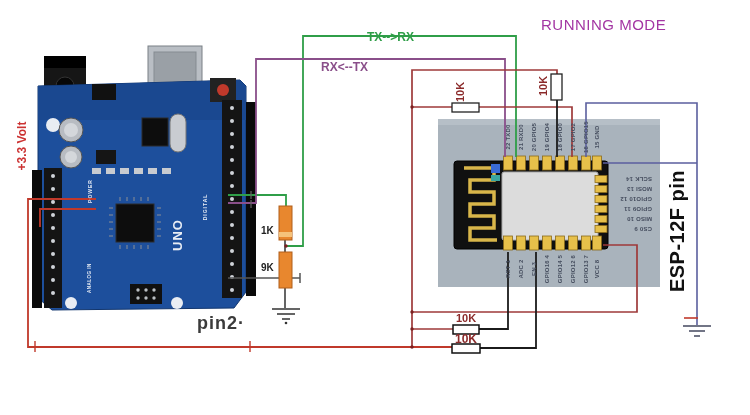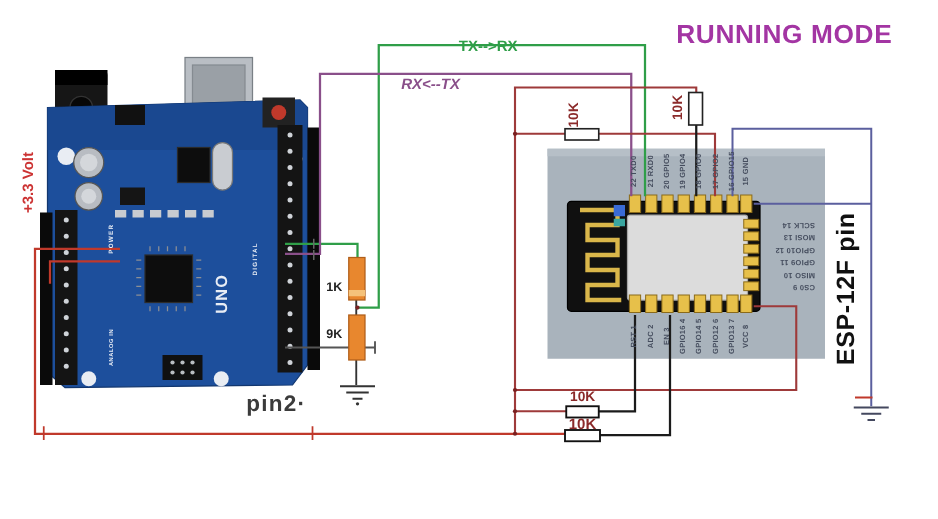--- a/index.html
+++ b/index.html
@@ -1,23 +1,23 @@
 <!DOCTYPE html>
 <html><head>
 <meta charset="utf-8">
 <style>
   html,body{margin:0;padding:0;background:#fff;}
   #canvas{position:relative;width:750px;height:415px;background:#ffffff;overflow:hidden;
           font-family:"Liberation Sans",sans-serif;}
   .lbl{position:absolute;white-space:nowrap;line-height:1;}
   .vrot{transform:translate(-50%,-50%) rotate(-90deg);}
   .flip{transform:rotate(180deg);transform-origin:center;}
-  .title{font-size:21px;font-weight:bold;color:#a335a3;letter-spacing:.5px;}
+  .title{font-size:15px;font-weight:normal;color:#a335a3;letter-spacing:.5px;}
   .nettag-g{font-size:12px;font-weight:bold;color:#2f9e48;margin-top:16px;}
-  .nettag-p{font-size:12px;font-weight:bold;color:#8a4f8a;font-style:italic;}
+  .nettag-p{font-size:12px;font-weight:bold;color:#8a4f8a;}
   .rlabel{font-size:11px;font-weight:bold;color:#8b2a2a;}
   .rklabel{font-size:10px;font-weight:bold;color:#222;}
   .pin2lbl{font-size:18px;font-weight:bold;color:#3b3b3b;letter-spacing:1px;}
   .v33{font-size:12px;font-weight:bold;color:#cc3333;}
   .esppin{font-size:6px;font-weight:bold;color:#454d5e;letter-spacing:.2px;}
   .espside{font-size:20px;font-weight:bold;color:#111;letter-spacing:.5px;}
   .boardtxt{color:#e8edf5;font-weight:bold;}
 </style>
 </head>
 <body>

